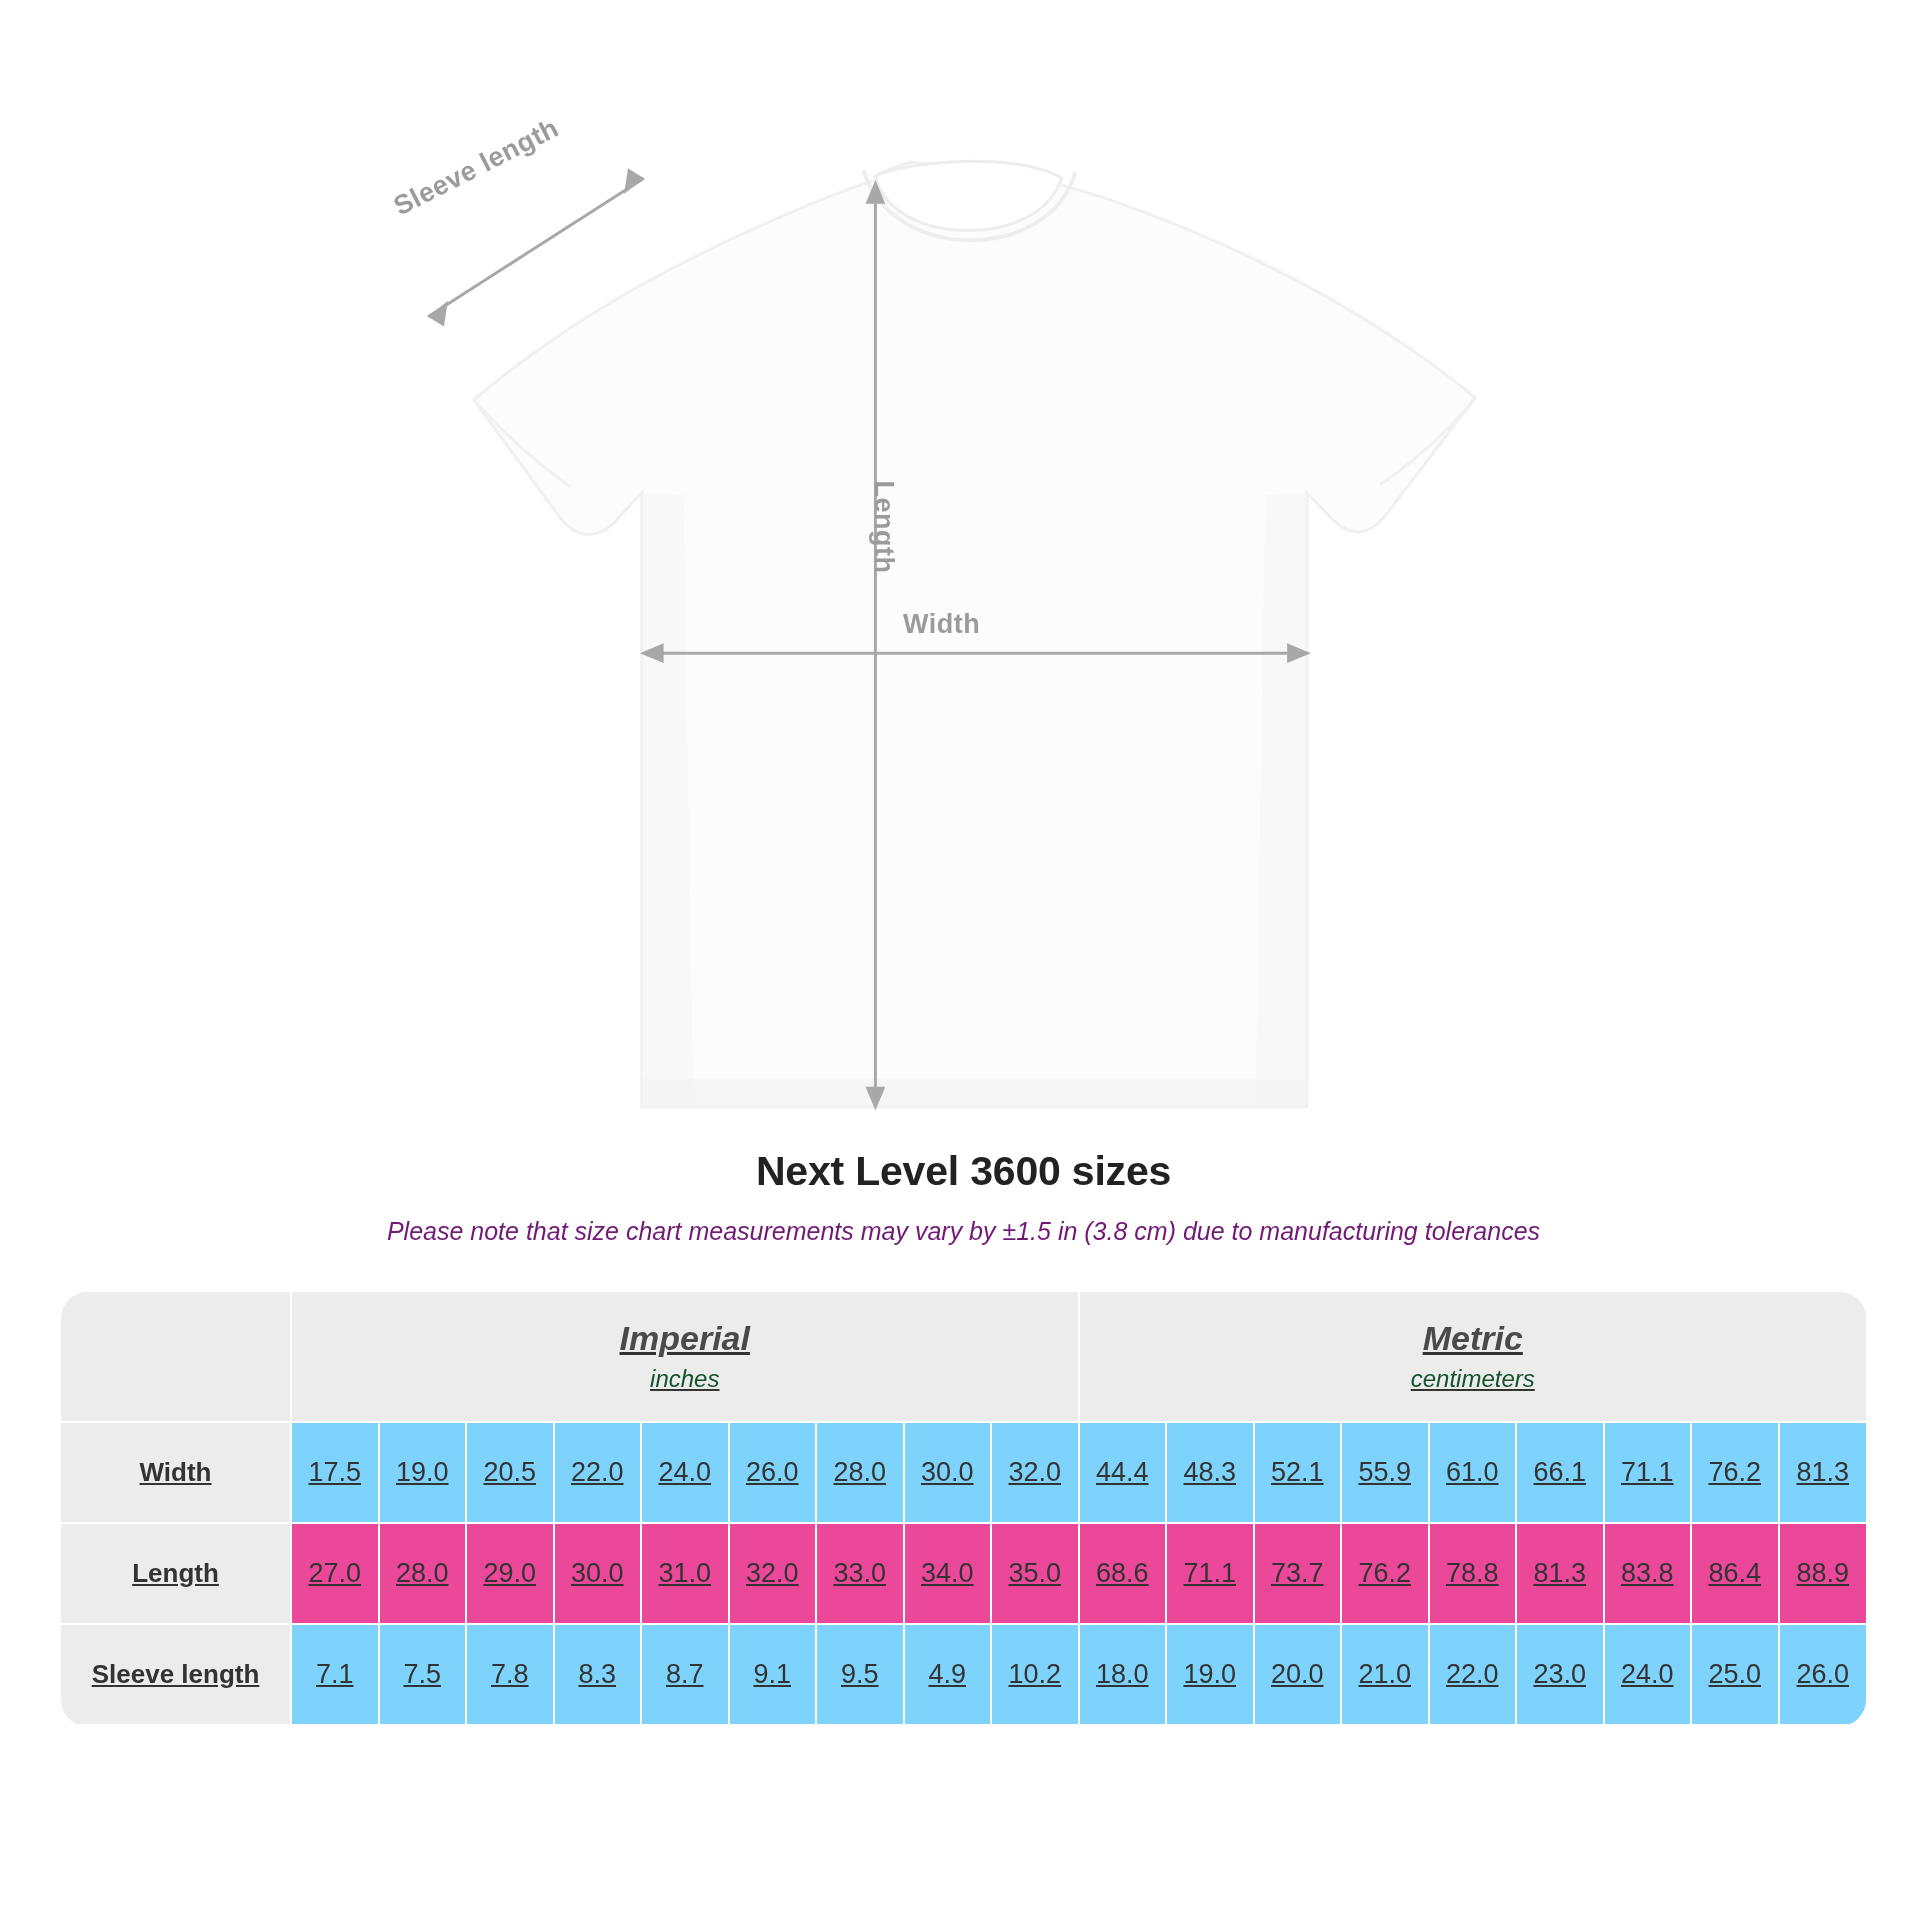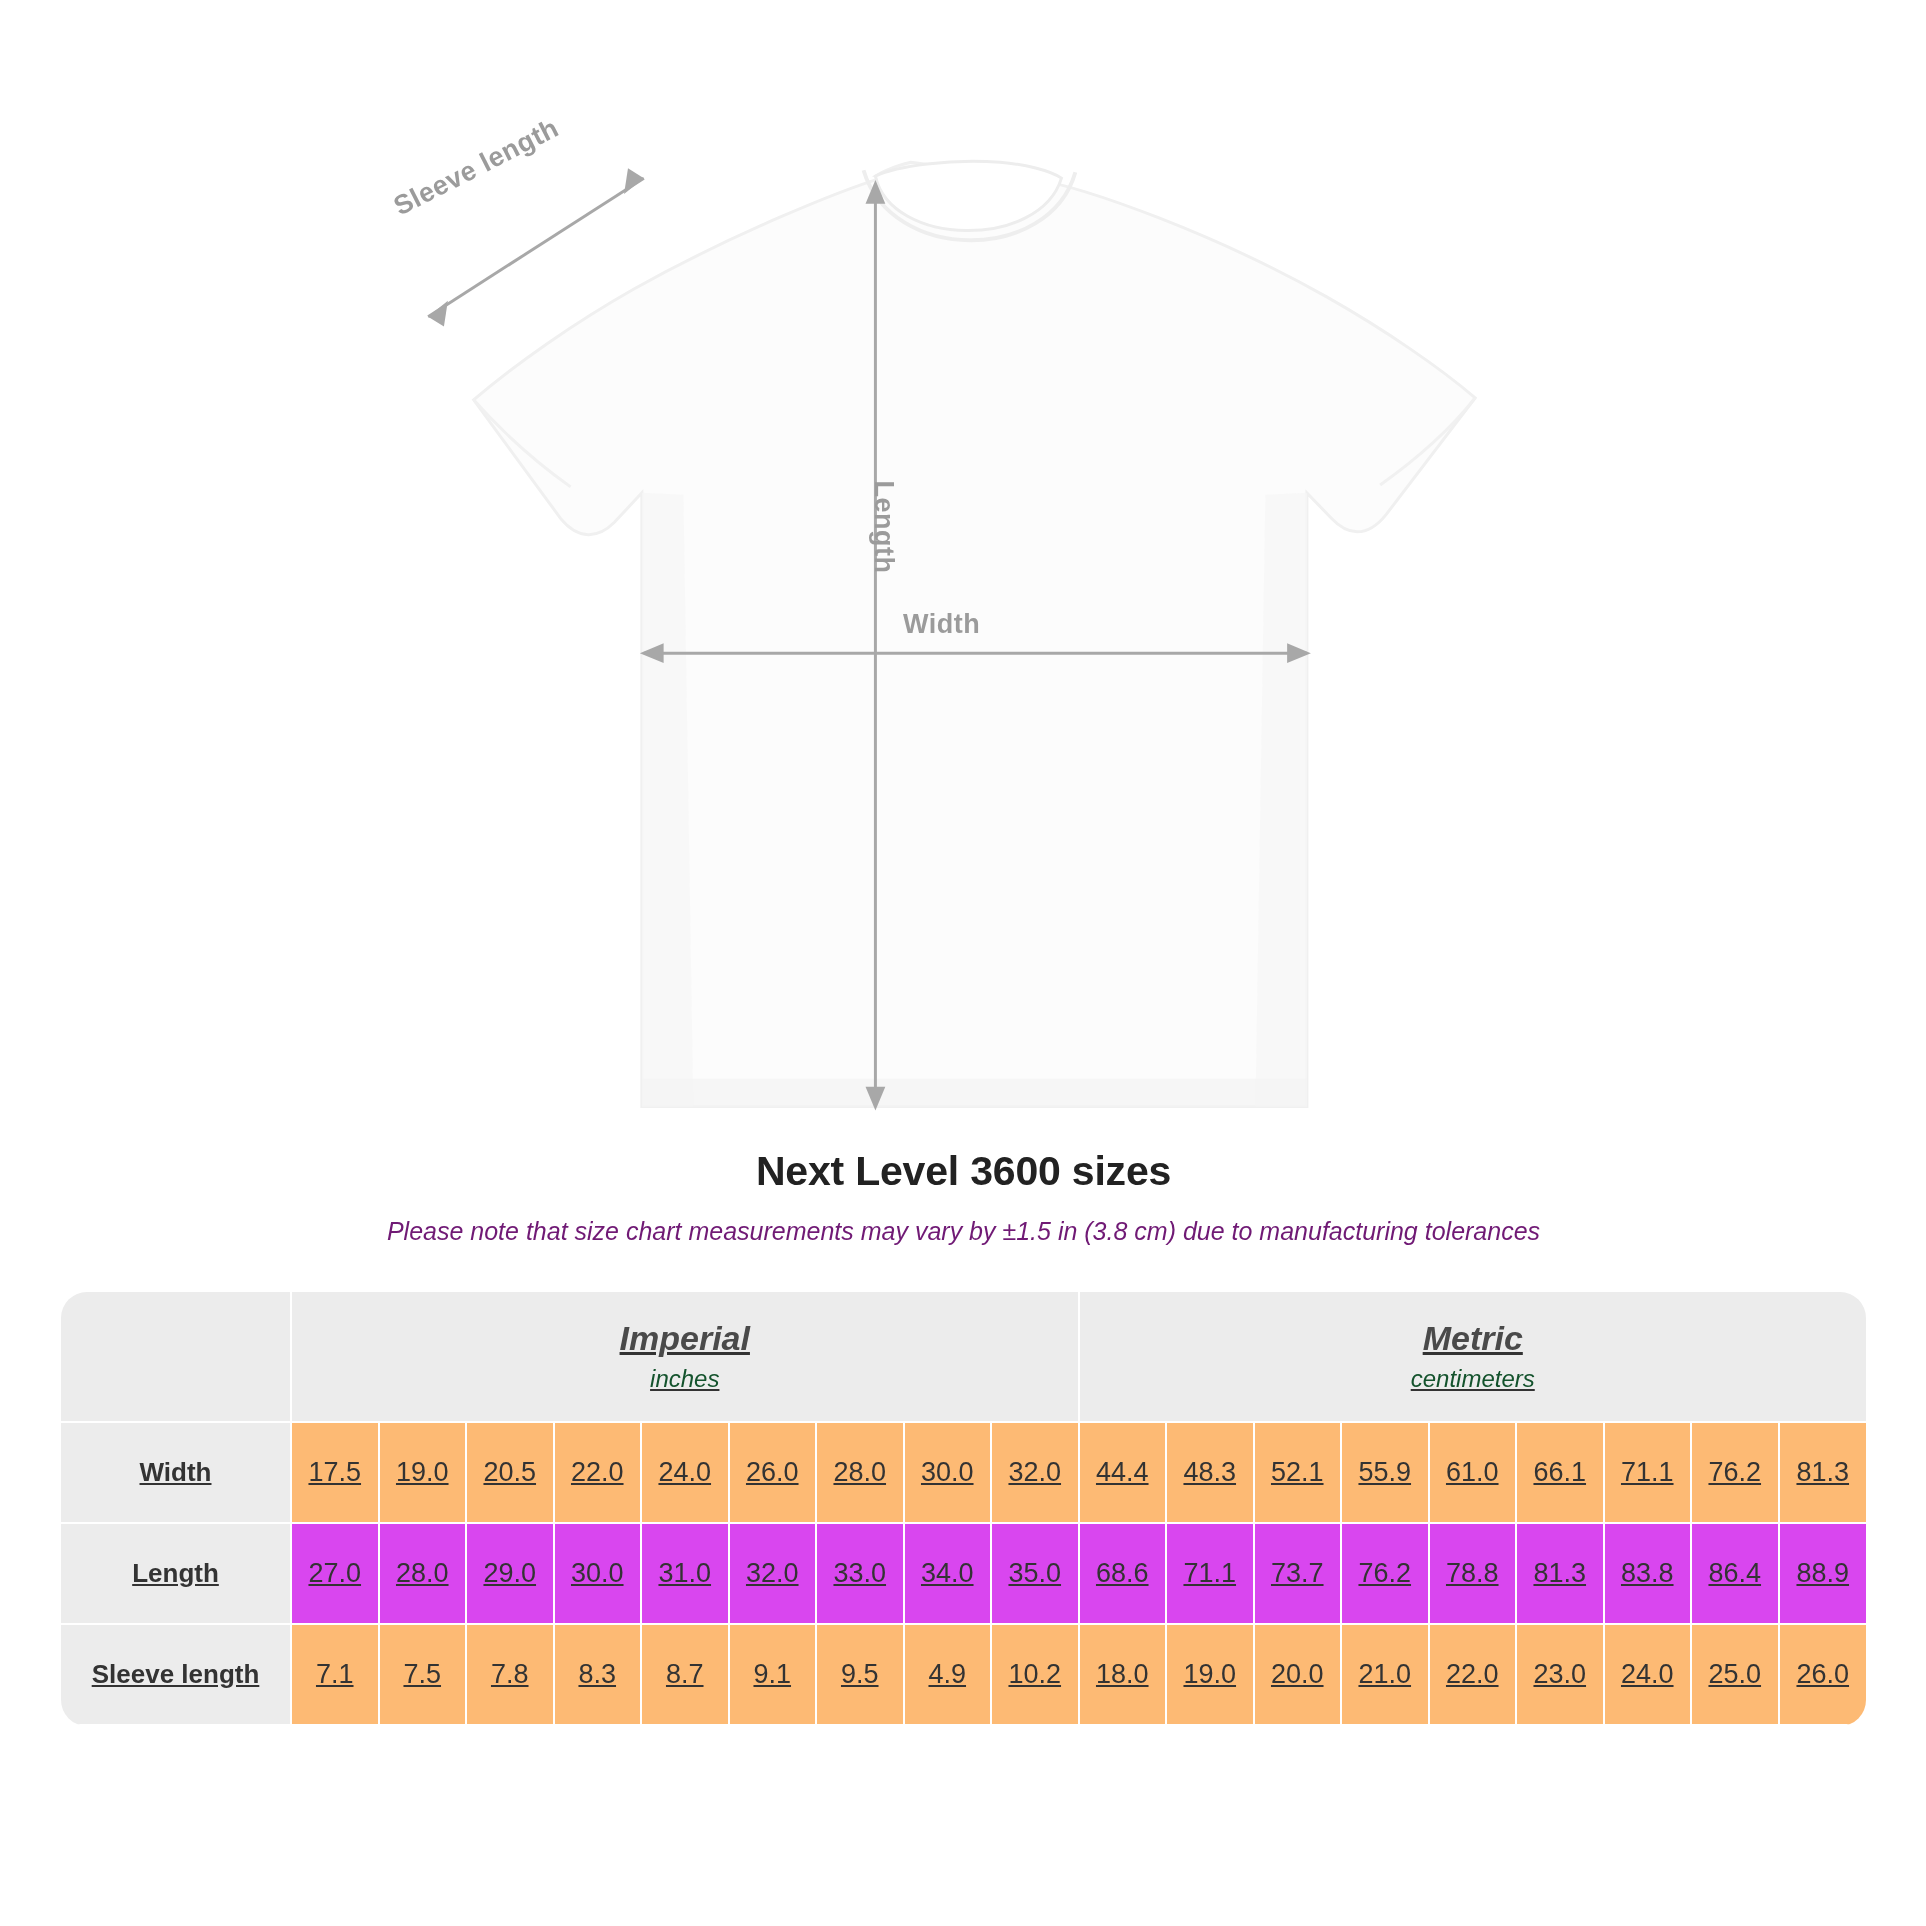--- a/index.html
+++ b/index.html
@@ -123,26 +123,26 @@
     width: 230px;
   }
   .hdr-row td {
     background: #ececec;
     font-weight: bold;
     font-size: 27px;
     color: #3a3a3a;
     height: 97px;
   }
   .data-row td.val {
-    background: #d946ef;
+    background: #ec4899;
     height: 97px;
     font-size: 27px;
   }
   .data-row td.val.shade {
-    background: #fdba74;
+    background: #7dd3fc;
   }
   
   table.size-table td {
     border-right: 2px solid #ffffff;
     border-bottom: 2px solid #ffffff;
   }
   table.size-table td:last-child { border-right: none; }
 </style>
 </head>
 <body>

